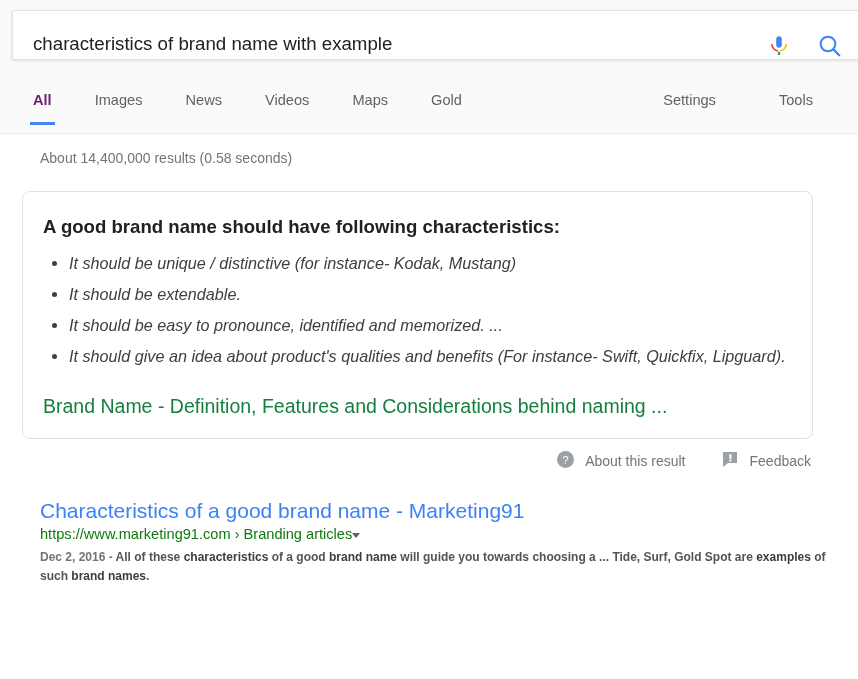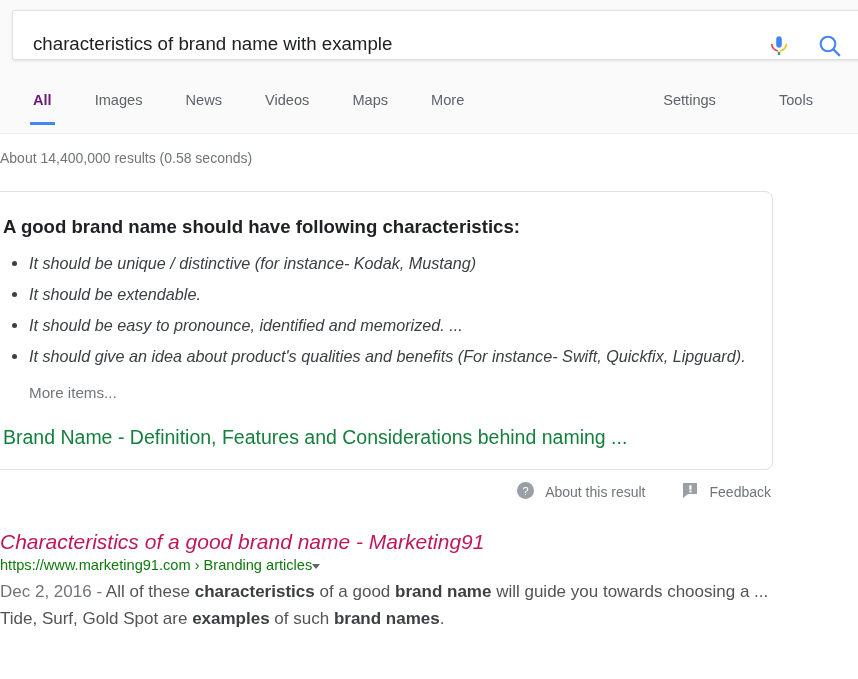--- a/index.html
+++ b/index.html
@@ -106,20 +106,21 @@
     position: absolute;
     left: -3px;
     right: -3px;
     bottom: 0;
     height: 3px;
     background: #4285f4;
   }
 
   
   .results {
+    padding-left: 40px;
     padding-top: 16px;
   }
   .result-stats {
     font-size: 14px;
     color: #70757a;
     padding-bottom: 8px;
   }
 
   
   .snippet-card {
@@ -189,25 +190,24 @@
     color: #70757a;
     cursor: pointer;
   }
 
   
   .organic {
     margin-top: 26px;
   }
   .organic-title {
     font-size: 21px;
-    color: #be185d;
+    color: #3b82f6;
     text-decoration: none;
     line-height: 1.3;
     display: inline-block;
-    font-style: italic;
   }
   .organic-url-row {
     display: flex;
     align-items: center;
     gap: 0;
     margin-top: 2px;
   }
   .organic-url {
     font-size: 14.6px;
     color: #0e7a0d;
@@ -215,25 +215,26 @@
   .caret {
     width: 0;
     height: 0;
     border-left: 4.5px solid transparent;
     border-right: 4.5px solid transparent;
     border-top: 5px solid #5f6368;
     cursor: pointer;
     margin-top: 2px;
   }
   .organic-snippet {
-    font-size: 17px;
+    font-size: 12px;
     color: #545454;
     line-height: 1.58;
     margin-top: 6px;
     max-width: 790px;
+    font-weight: bold;
   }
   .organic-snippet b { color: #3c4043; }
   .snippet-date { color: #70757a; }
 </style>
 </head>
 <body>
 
 <div class="header">
 
   <div class="searchbar-wrap">
@@ -259,21 +260,21 @@
     </div>
   </div>
 
   <div class="tabs-row">
     <div class="tabs-left">
       <div class="tab active">All</div>
       <div class="tab">Images</div>
       <div class="tab">News</div>
       <div class="tab">Videos</div>
       <div class="tab">Maps</div>
-      <div class="tab">More</div>
+      <div class="tab">Gold</div>
     </div>
     <div class="tabs-right">
       <div class="tab">Settings</div>
       <div class="tab">Tools</div>
     </div>
   </div>
 
 </div>
 
 <div class="results">
@@ -284,21 +285,20 @@
 
     <div class="snippet-heading">A good brand name should have following characteristics:</div>
 
     <ul class="snippet-list">
       <li>It should be unique / distinctive (for instance- Kodak, Mustang)</li>
       <li>It should be extendable.</li>
       <li>It should be easy to pronounce, identified and memorized. ...</li>
       <li>It should give an idea about product's qualities and benefits (For instance- Swift, Quickfix, Lipguard).</li>
     </ul>
 
-    <div class="snippet-more">More items...</div>
 
     <a class="snippet-link" href="#">Brand Name - Definition, Features and Considerations behind naming ...</a>
 
 
   </div>
 
   <div class="card-footer">
 
     <div class="footer-item">
       <span>

